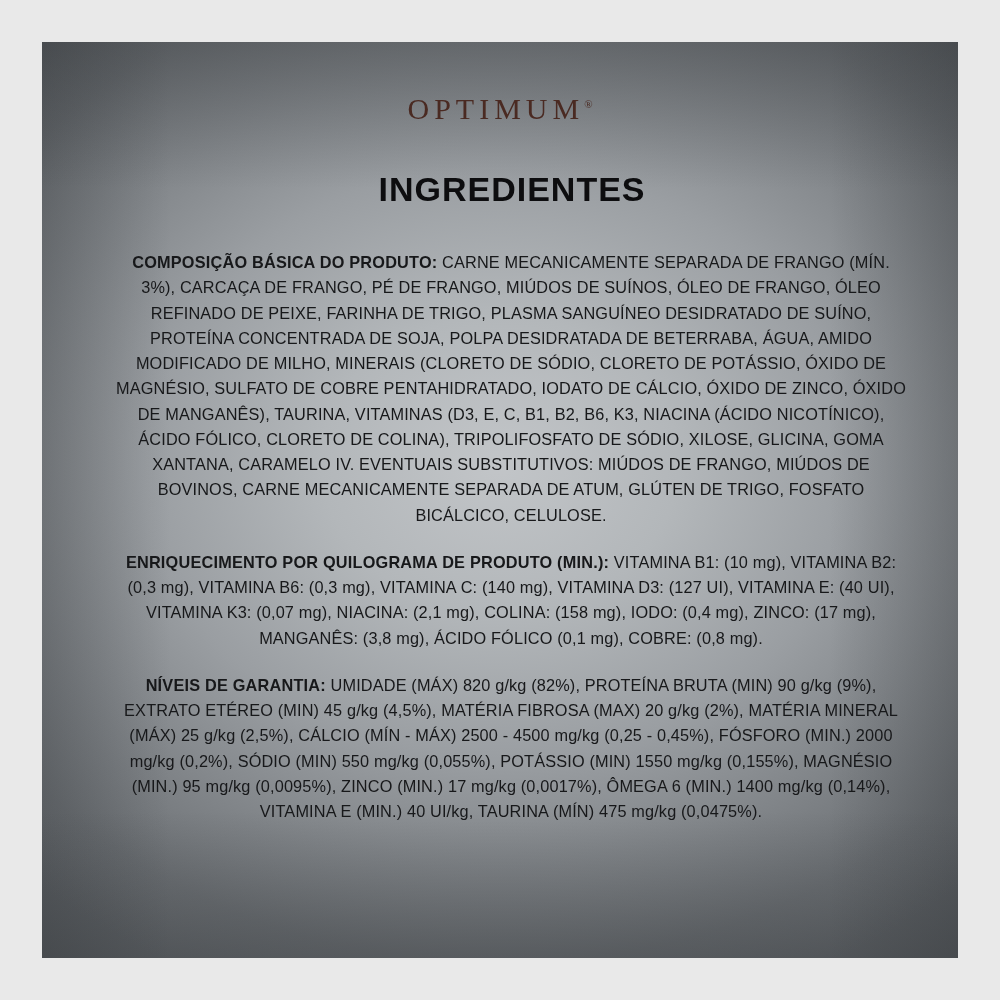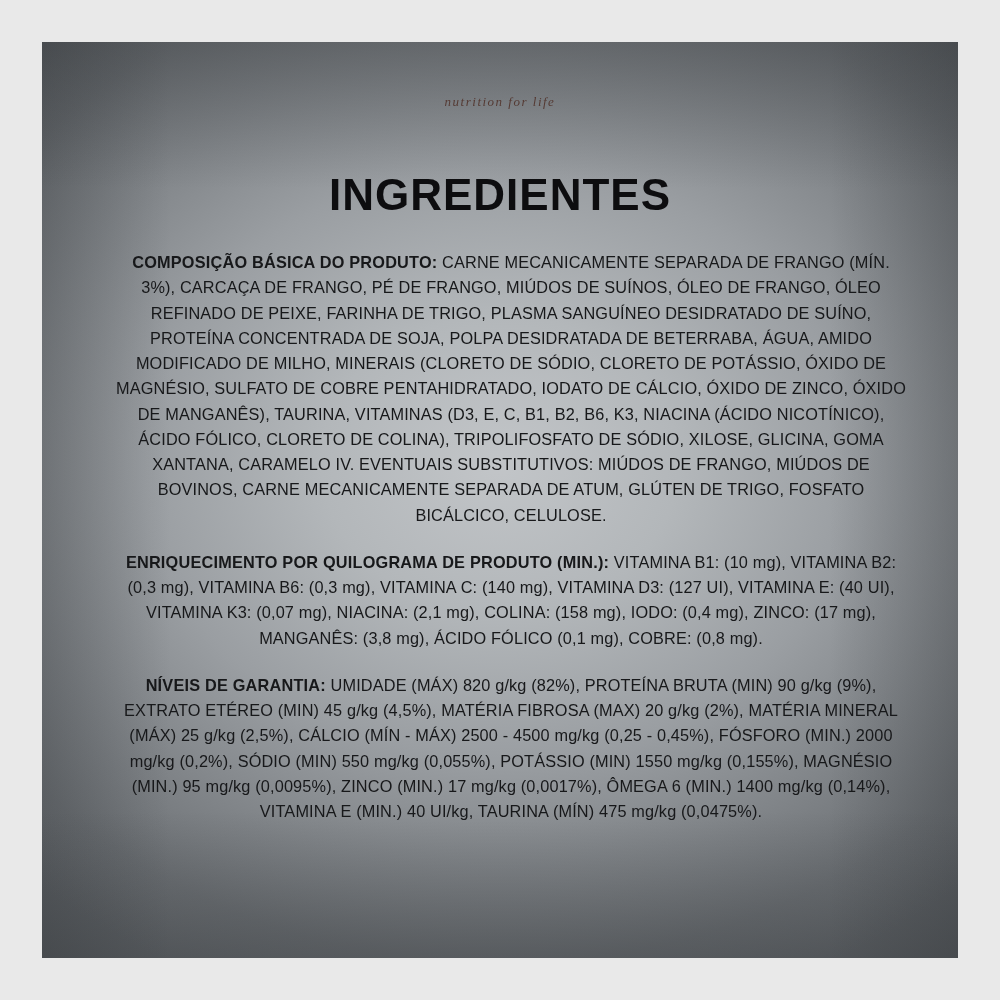--- a/index.html
+++ b/index.html
@@ -71,25 +71,25 @@
     font-style: italic;
     font-size: 13px;
     letter-spacing: 1.5px;
     color: #4f2f26;
     opacity: 0.85;
   }
 
   
   .title {
     position: absolute;
-    left: 0;
+    left: 12px;
     top: 128px;
     width: 916px;
     text-align: center;
-    font-size: 44px;
+    font-size: 34px;
     font-weight: bold;
     letter-spacing: 1px;
     color: #0d0d0f;
   }
 
   
   .body-wrap {
     position: absolute;
     left: 74px;
     top: 208px;
@@ -111,21 +111,21 @@
   .block-text { font-weight: 400; }
 </style>
 </head>
 <body>
 
 <div class="page">
   <div class="panel">
     <div class="content">
 
       <div class="brand">
-        <div class="brand-tagline">nutrition for life</div>
+        <div class="brand-name"><span>OPTIMUM</span><span class="reg">®</span></div>
       </div>
 
       <div class="title">INGREDIENTES</div>
 
       <div class="body-wrap">
 
         <div class="block">
           <span class="lead">COMPOSIÇÃO BÁSICA DO PRODUTO:</span><span class="block-text"> CARNE MECANICAMENTE SEPARADA DE FRANGO (MÍN. 3%), CARCAÇA DE FRANGO, PÉ DE FRANGO, MIÚDOS DE SUÍNOS, ÓLEO DE FRANGO, ÓLEO REFINADO DE PEIXE, FARINHA DE TRIGO, PLASMA SANGUÍNEO DESIDRATADO DE SUÍNO, PROTEÍNA CONCENTRADA DE SOJA, POLPA DESIDRATADA DE BETERRABA, ÁGUA, AMIDO MODIFICADO DE MILHO, MINERAIS (CLORETO DE SÓDIO, CLORETO DE POTÁSSIO, ÓXIDO DE MAGNÉSIO, SULFATO DE COBRE PENTAHIDRATADO, IODATO DE CÁLCIO, ÓXIDO DE ZINCO, ÓXIDO DE MANGANÊS), TAURINA, VITAMINAS (D3, E, C, B1, B2, B6, K3, NIACINA (ÁCIDO NICOTÍNICO), ÁCIDO FÓLICO, CLORETO DE COLINA), TRIPOLIFOSFATO DE SÓDIO, XILOSE, GLICINA, GOMA XANTANA, CARAMELO IV. EVENTUAIS SUBSTITUTIVOS: MIÚDOS DE FRANGO, MIÚDOS DE BOVINOS, CARNE MECANICAMENTE SEPARADA DE ATUM, GLÚTEN DE TRIGO, FOSFATO BICÁLCICO, CELULOSE.</span>
         </div>
 

